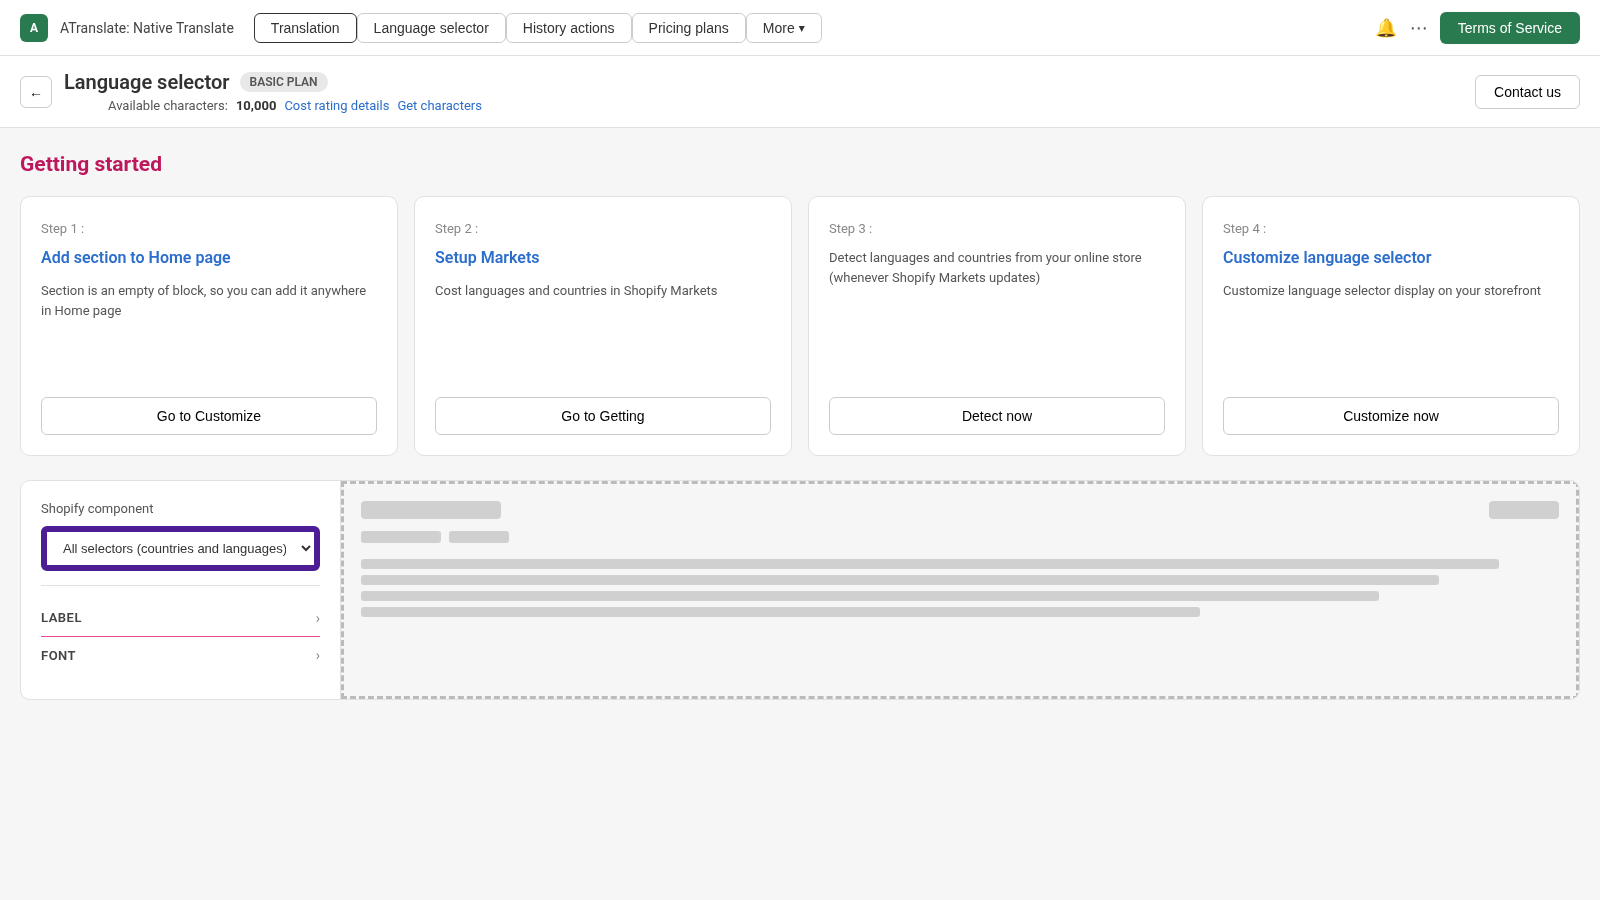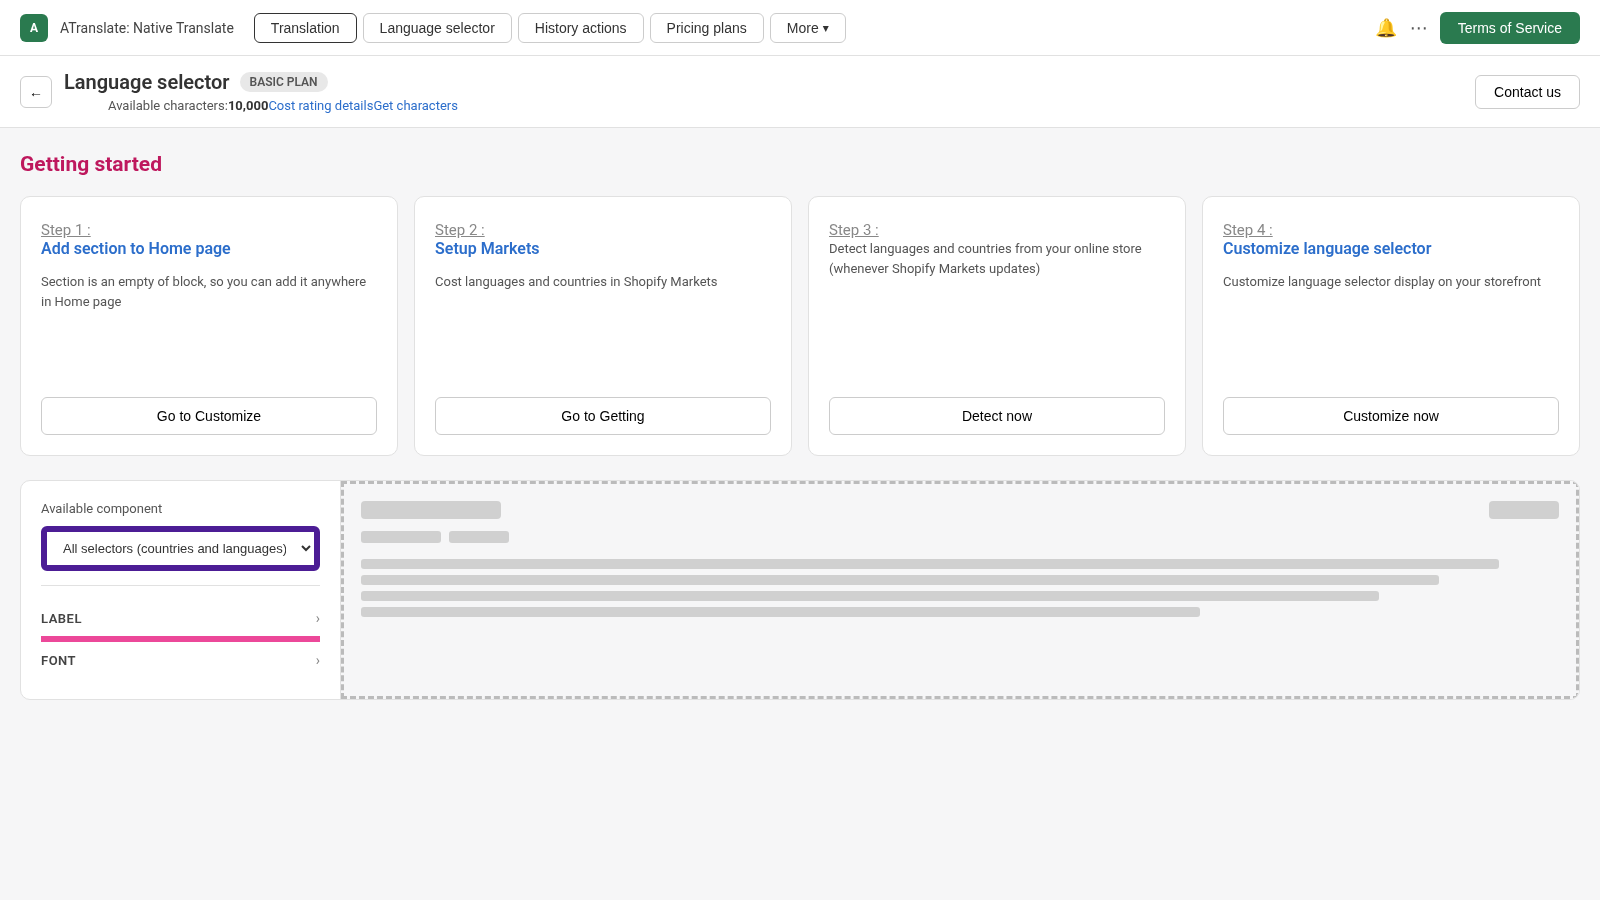--- a/index.html
+++ b/index.html
@@ -21,21 +21,21 @@
       border-radius: 6px;
       display: flex; align-items: center; justify-content: center;
       color: #fff; font-size: 12px; font-weight: bold;
       margin-right: 4px;
     }
 
     .app-title {
       font-size: 14px; color: #444; margin-right: 12px;
     }
 
-    .nav-tabs { display: flex; gap: 6px; flex: 1; }
+    .nav-tabs { display: flex; flex: 1; }
 
     .nav-tab {
       padding: 6px 16px;
       border: 1px solid #ccc;
       border-radius: 6px;
       background: #fff;
       cursor: pointer;
       font-size: 14px;
       color: #333;
     }
@@ -86,21 +86,21 @@
 
     .plan-badge {
       background: #e8e8e8;
       border-radius: 20px;
       padding: 3px 10px;
       font-size: 12px;
       font-weight: 600;
       color: #555;
     }
 
-    .chars-info { display: flex; align-items: center; font-size: 13px; color: #555; margin-left: 44px; margin-top: 4px; }
+    .chars-info { display: flex; align-items: center; gap: 8px; font-size: 13px; color: #555; margin-left: 44px; margin-top: 4px; }
     .chars-count { font-weight: 700; color: #333; }
     .link { color: #2c6ecb; cursor: pointer; text-decoration: none; }
 
     .contact-btn {
       border: 1px solid #ccc;
       border-radius: 6px;
       background: #fff;
       padding: 8px 18px;
       font-size: 14px;
       cursor: pointer;
@@ -127,21 +127,21 @@
     .step-card {
       background: #fff;
       border: 1px solid #e1e1e1;
       border-radius: 10px;
       padding: 24px 20px 20px;
       display: flex;
       flex-direction: column;
       min-height: 260px;
     }
 
-    .step-label { font-size: 15px; color: #888; margin-bottom: 0; text-decoration: underline; }
+    .step-label { font-size: 13px; color: #888; margin-bottom: 12px; }
 
     .step-title {
       font-size: 16px;
       font-weight: 600;
       color: #2c6ecb;
       margin-bottom: 14px;
       text-align: left;
     }
 
     .step-desc {
@@ -189,23 +189,23 @@
       font-size: 13px;
       color: #333;
       background: #fff;
       cursor: pointer;
       appearance: auto;
     }
 
     .divider { border: none; border-top: 1px solid #e1e1e1; margin: 14px 0; }
 
     .label-row {
-      display: flex; align-items: flex-end; justify-content: space-between;
+      display: flex; align-items: flex-start; justify-content: space-between;
       padding: 10px 0;
-      border-bottom: 6px solid #ec4899;
+      border-bottom: 1px solid #ec4899;
       cursor: pointer;
     }
     .label-row-text { font-size: 13px; font-weight: 600; color: #444; letter-spacing: 0.5px; }
     .chevron-right { color: #888; font-size: 14px; }
 
     .font-row {
       display: flex; align-items: center; justify-content: space-between;
       padding: 10px 0;
       cursor: pointer;
     }
@@ -326,21 +326,21 @@
       <div class="step-label">Step 4 :</div>
       <div class="step-title">Customize language selector</div>
       <div class="step-desc">Customize language selector display on your storefront</div>
       <button class="step-btn">Customize now</button>
     </div>
   </div>
 
   <div class="bottom-section">
 
     <div class="selector-panel">
-      <div class="selector-label">Available component</div>
+      <div class="selector-label">Shopify component</div>
       <select class="selector-select">
         <option>All selectors (countries and languages)</option>
         <option>Language only</option>
         <option>Country only</option>
       </select>
       <hr class="divider">
       <div class="label-row">
         <span class="label-row-text">LABEL</span>
         <span class="chevron-right">›</span>
       </div>

